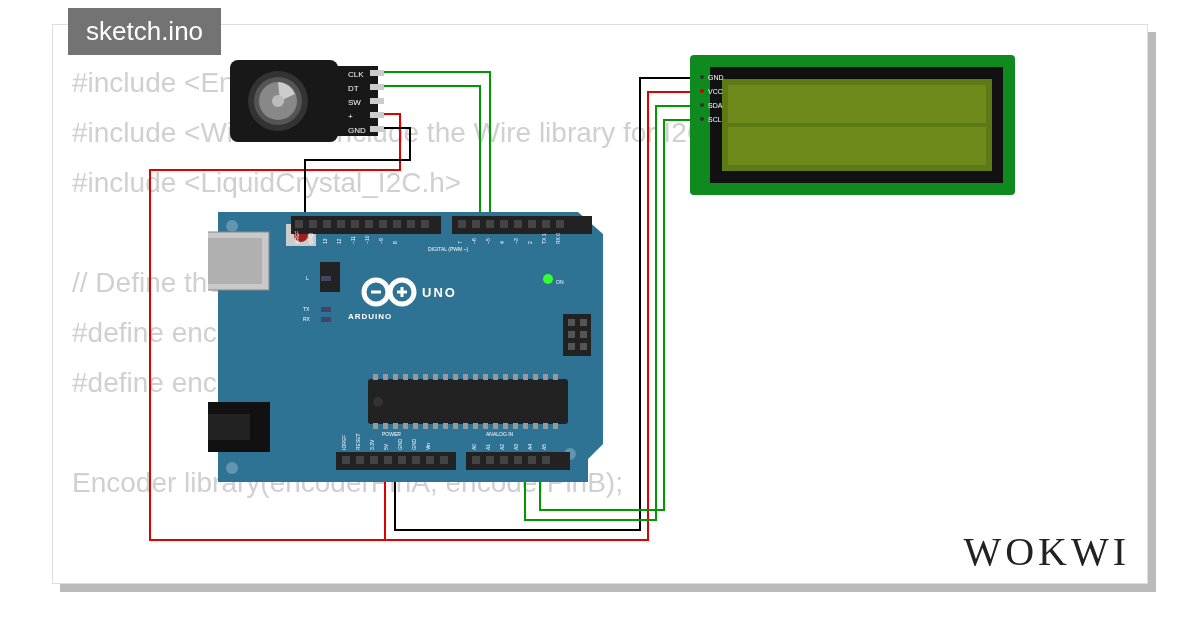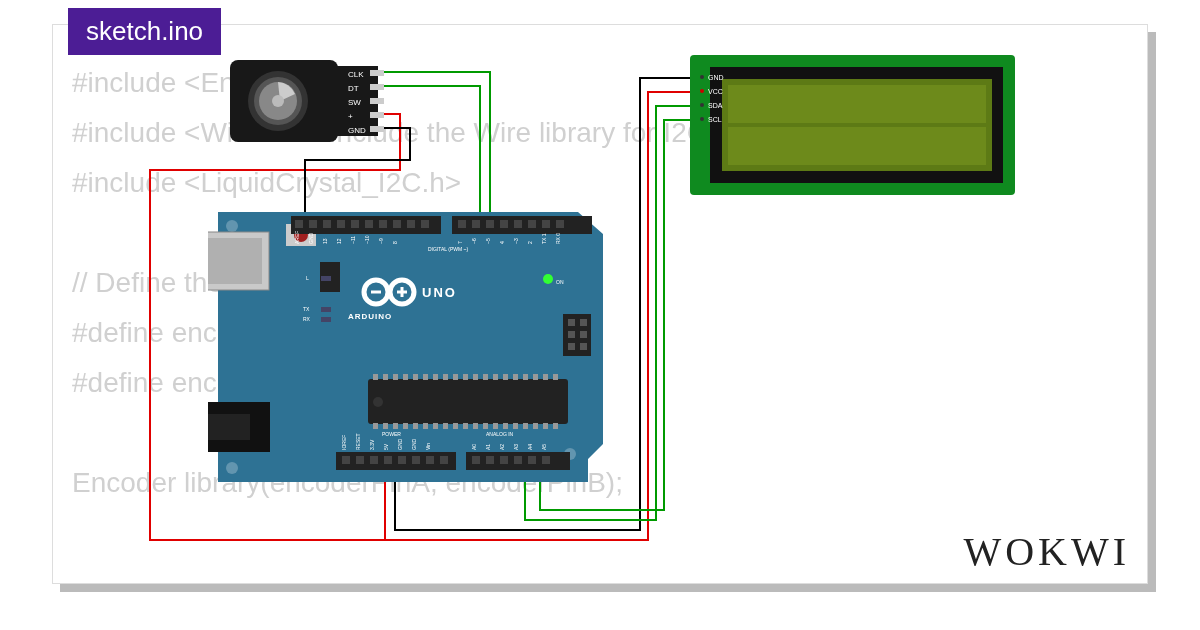--- a/index.html
+++ b/index.html
@@ -18,21 +18,21 @@
     width: 1096px;
     height: 560px;
     background: #fff;
     border: 1px solid #ddd;
     box-shadow: 8px 8px 0 #bbb;
   }
   .tab {
     position: absolute;
     left: 68px;
     top: 8px;
-    background: #4c1d95;
+    background: #737373;
     color: #fff;
     font-size: 26px;
     padding: 8px 18px;
     font-family: sans-serif;
     z-index: 10;
   }
   .code-bg {
     position: absolute;
     left: 72px;
     top: 58px;

